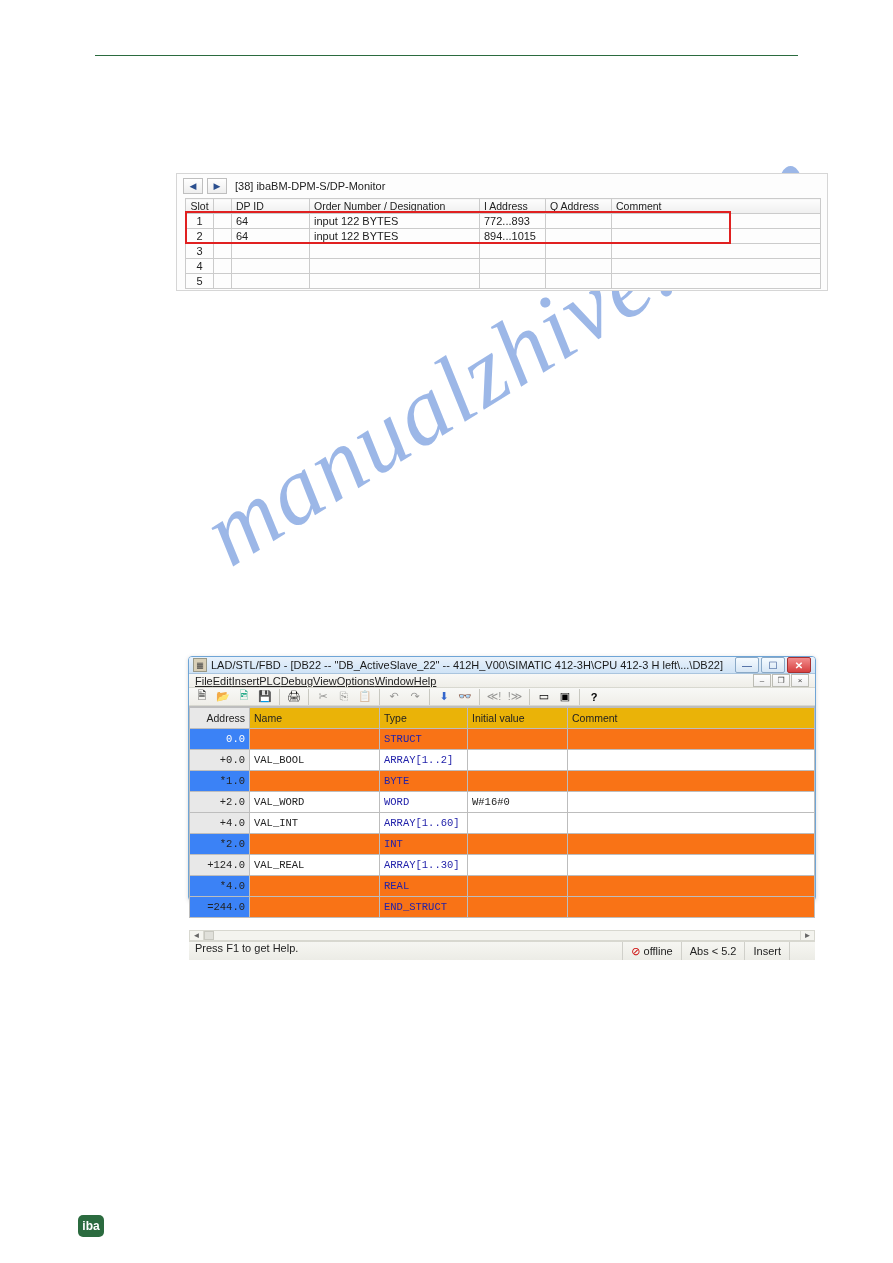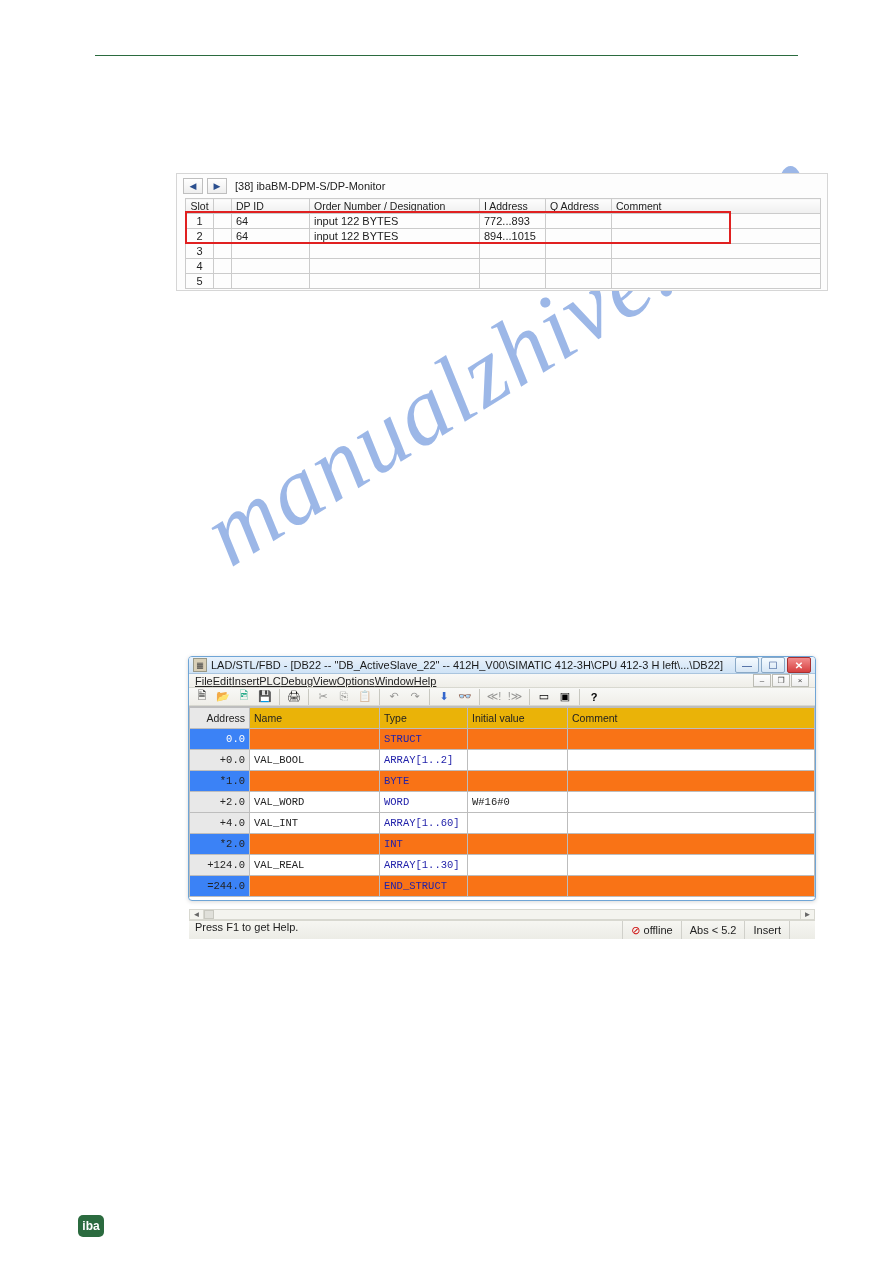--- a/index.html
+++ b/index.html
@@ -371,20 +371,27 @@
             <td></td>
           </tr>
           <tr>
             <td class="c-addr">+124.0</td>
             <td class="c-name">VAL_REAL</td>
             <td class="c-type">ARRAY[1..30]</td>
             <td class="c-init"></td>
             <td></td>
           </tr>
           <tr class="greyrow">
+            <td class="c-addr">*4.0</td>
+            <td class="c-name"></td>
+            <td class="c-type">REAL</td>
+            <td class="c-init"></td>
+            <td></td>
+          </tr>
+          <tr class="greyrow">
             <td class="c-addr">=244.0</td>
             <td class="c-name"></td>
             <td class="c-type">END_STRUCT</td>
             <td class="c-init"></td>
             <td></td>
           </tr>
         </tbody>
     </table>
   </div>
 

